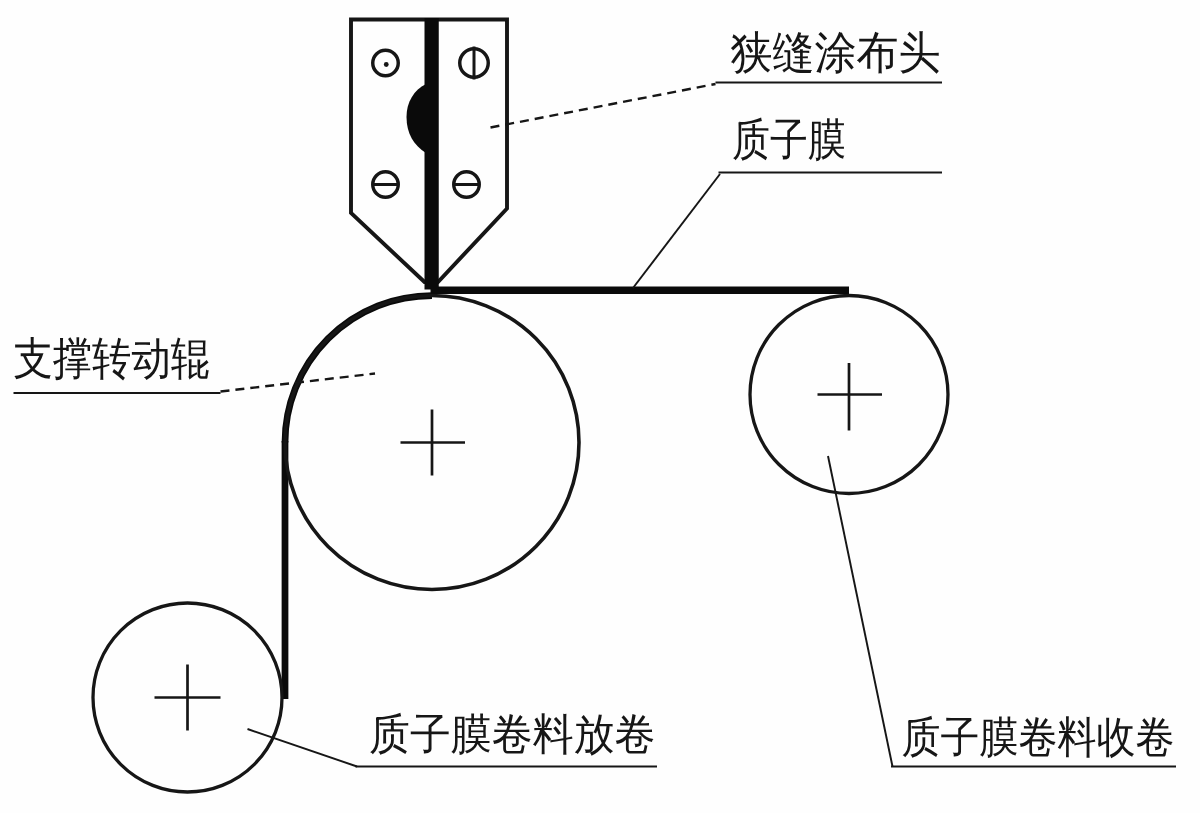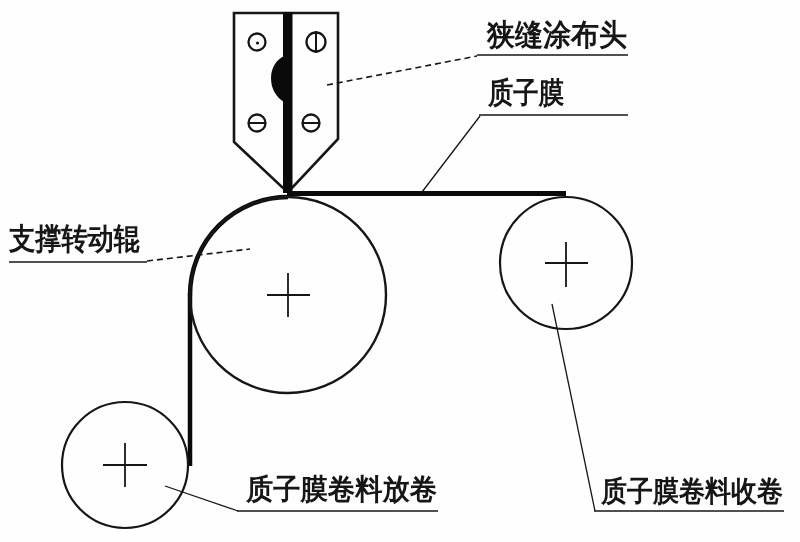--- a/index.html
+++ b/index.html
@@ -1,21 +1,21 @@
 <!DOCTYPE html>
 <html><head>
 <meta charset="utf-8">
 <style>
   html, body { margin: 0; padding: 0; }
   body {
     width: 800px; height: 542px;
     background: #fefefe;
     font-family: "Liberation Sans", "DejaVu Sans", sans-serif;
   }
-  .stage { position: relative; width: 800px; height: 542px; overflow: hidden; font-weight: bold; }
+  .stage { position: relative; width: 800px; height: 542px; overflow: hidden; }
   svg { display: block; }
   text {
     font-family: "Liberation Sans", "DejaVu Sans", sans-serif;
     fill: #161616;
   }
   .lbl-big { font-size: 30px; }
   .lbl-mid { font-size: 29px; }
 </style>
 </head>
 <body>

